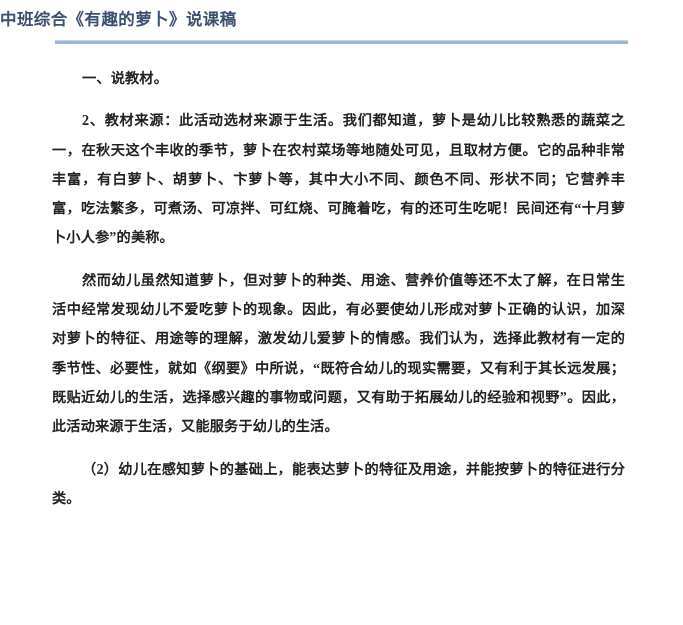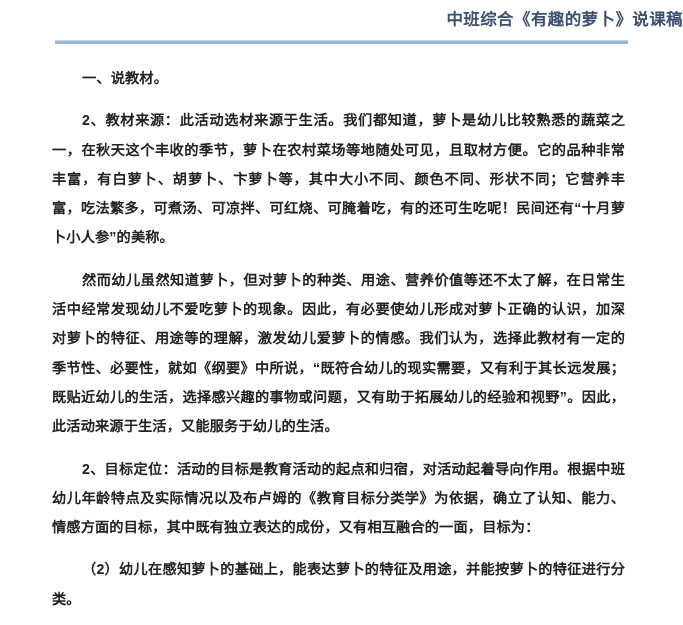--- a/index.html
+++ b/index.html
@@ -17,21 +17,21 @@
   .page {
     position: relative;
     width: 683px;
     height: 625px;
     background: #ffffff;
     box-sizing: border-box;
   }
   .doc-title {
     margin: 0;
     padding: 9px 0 0 0;
-    text-align: right;
+    text-align: left;
     font-size: 16.5px;
     font-weight: 700;
     line-height: 22px;
     color: #3c5170;
     letter-spacing: 0.4px;
     font-family: "DejaVu Sans", "Liberation Sans", sans-serif;
   }
   .title-rule {
     width: 573px;
     margin: 9px auto 0 auto;
@@ -47,38 +47,37 @@
   p.para {
     margin: 0 0 13px 0;
     font-size: 14.2px;
     line-height: 29.3px;
     font-weight: 700;
     color: #232323;
     text-align: justify;
     text-justify: inter-ideograph;
     text-indent: 30px;
     letter-spacing: 0.15px;
-    font-family: Liberation Sans, sans-serif;
+    font-family: Liberation Serif, serif;
   }
 </style>
 </head>
 <body>
 
 <div class="page">
 
   <h1 class="doc-title">中班综合《有趣的萝卜》说课稿</h1>
 
   <div class="title-rule"></div>
 
   <div class="body-block">
 
     <p class="para">一、说教材。</p>
 
     <p class="para">2、教材来源：此活动选材来源于生活。我们都知道，萝卜是幼儿比较熟悉的蔬菜之一，在秋天这个丰收的季节，萝卜在农村菜场等地随处可见，且取材方便。它的品种非常丰富，有白萝卜、胡萝卜、卞萝卜等，其中大小不同、颜色不同、形状不同；它营养丰富，吃法繁多，可煮汤、可凉拌、可红烧、可腌着吃，有的还可生吃呢！民间还有“十月萝卜小人参”的美称。</p>
 
     <p class="para">然而幼儿虽然知道萝卜，但对萝卜的种类、用途、营养价值等还不太了解，在日常生活中经常发现幼儿不爱吃萝卜的现象。因此，有必要使幼儿形成对萝卜正确的认识，加深对萝卜的特征、用途等的理解，激发幼儿爱萝卜的情感。我们认为，选择此教材有一定的季节性、必要性，就如《纲要》中所说，“既符合幼儿的现实需要，又有利于其长远发展；既贴近幼儿的生活，选择感兴趣的事物或问题，又有助于拓展幼儿的经验和视野”。因此，此活动来源于生活，又能服务于幼儿的生活。</p>
 
-    <p class="para">2、目标定位：活动的目标是教育活动的起点和归宿，对活动起着导向作用。根据中班幼儿年龄特点及实际情况以及布卢姆的《教育目标分类学》为依据，确立了认知、能力、情感方面的目标，其中既有独立表达的成份，又有相互融合的一面，目标为：</p>
 
     <p class="para">（2）幼儿在感知萝卜的基础上，能表达萝卜的特征及用途，并能按萝卜的特征进行分类。</p>
 
   </div>
 </div>
 
 </body></html>

